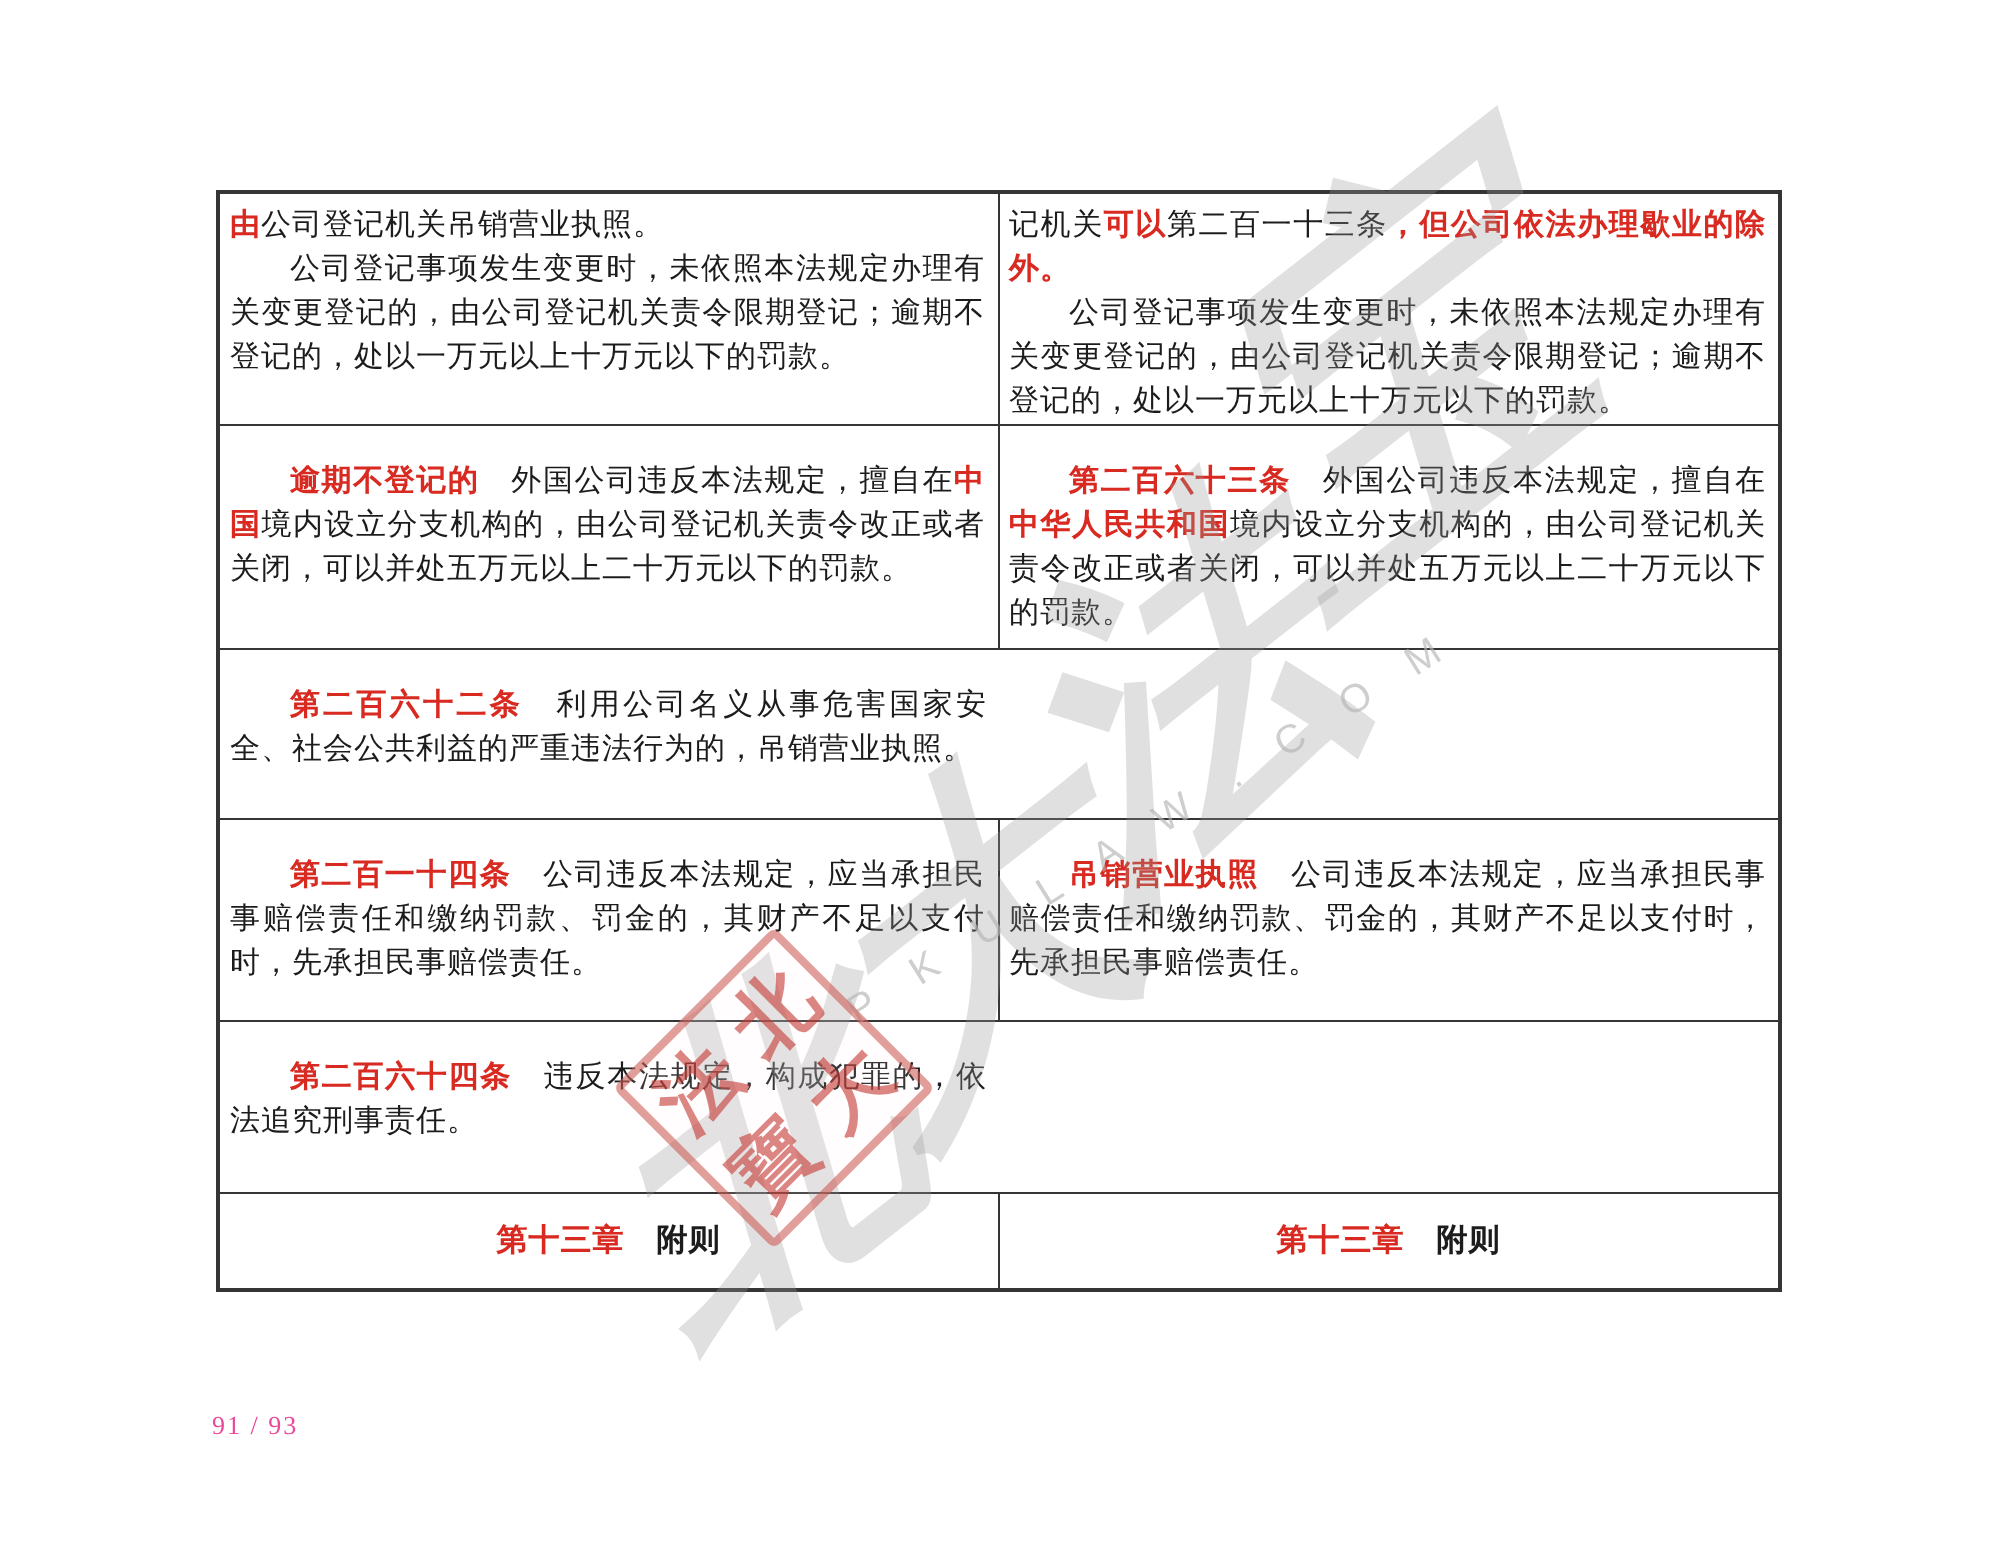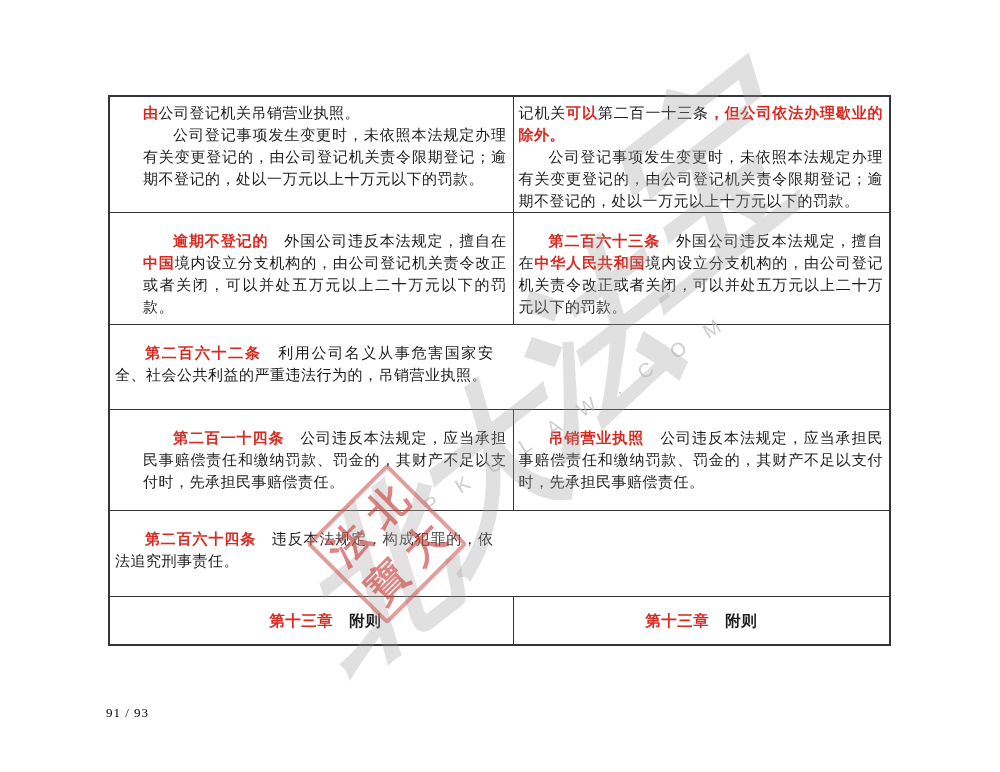--- a/index.html
+++ b/index.html
@@ -14,21 +14,21 @@
     border:2px solid var(--line,#353535);box-sizing:border-box;z-index:2;
   }
   .t-row{display:flex;box-sizing:border-box;border-bottom:1px solid var(--line,#353535);}
   .t-row:last-child{border-bottom:none;justify-content:flex-end;}
   .row-h0{height:116px}.row-h1{height:112px}.row-h2{height:85px}
   .row-h3{height:101px}.row-h4{height:86px}.row-h5{height:47px}
   .t-cell{
     box-sizing:border-box;width:50%;padding:5px 6px 4px 5px;
     font-size:15px;line-height:22px;letter-spacing:.5px;overflow:hidden;
   }
-  .t-cell.left-cell{border-right:1px solid var(--line,#353535);margin-left:28px;}
+  .t-cell.left-cell{border-right:1px solid var(--line,#353535);}
   .t-cell.body-pad{padding-top:17px;}
   .t-cell.chapter{display:flex;align-items:center;justify-content:center;padding:0;}
   .para{margin:0;text-align:justify;}
   .para.indent{text-indent:2em;}
   .para.center{text-align:center;text-indent:0;font-weight:bold;font-size:15.5px;}
   .seg.red-bold{color:var(--red,#d92a21);font-weight:bold;}
   .seg.bold{font-weight:bold;}
   
   .wm{position:absolute;z-index:3;pointer-events:none;}
   .wm-script-char{
@@ -47,21 +47,21 @@
     transform:rotate(-45deg);box-sizing:border-box;
     display:grid;grid-template-columns:1fr 1fr;grid-template-rows:1fr 1fr;
     background:rgba(255,235,235,.12);
   }
   .wm-seal span{
     display:flex;align-items:center;justify-content:center;
     font-size:40px;font-weight:bold;color:rgba(198,62,56,.62);line-height:1;
   }
   
   .page-number{
-    position:absolute;left:106px;top:705px;font-size:13px;color:#000000;
+    position:absolute;left:106px;top:705px;font-size:13px;color:#ec4899;
     letter-spacing:1px;z-index:2;
   }
 </style>
 </head>
 <body>
 
 <div class="page">
 
   <div class="wm" id="wm-script">
       <div class="wm-script-char" style="left: 300px; top: 500px; font-size: 155px;">北</div>

